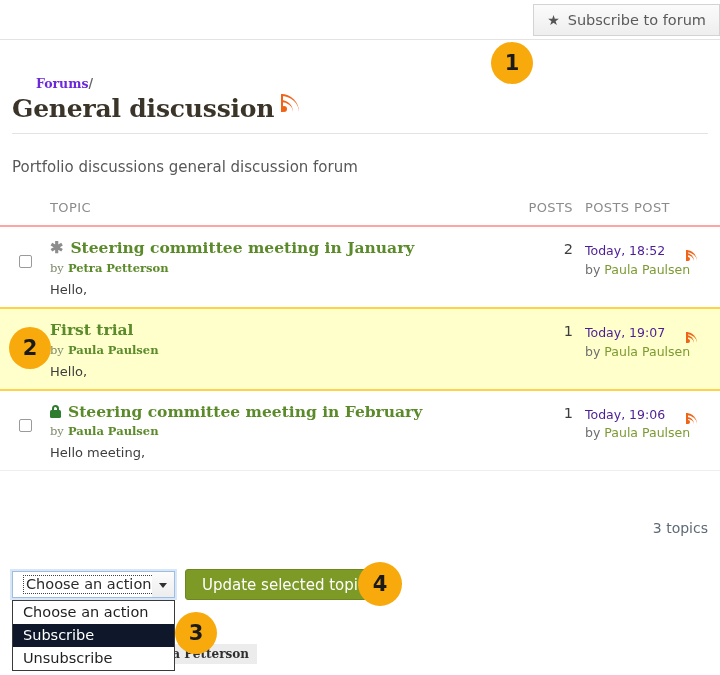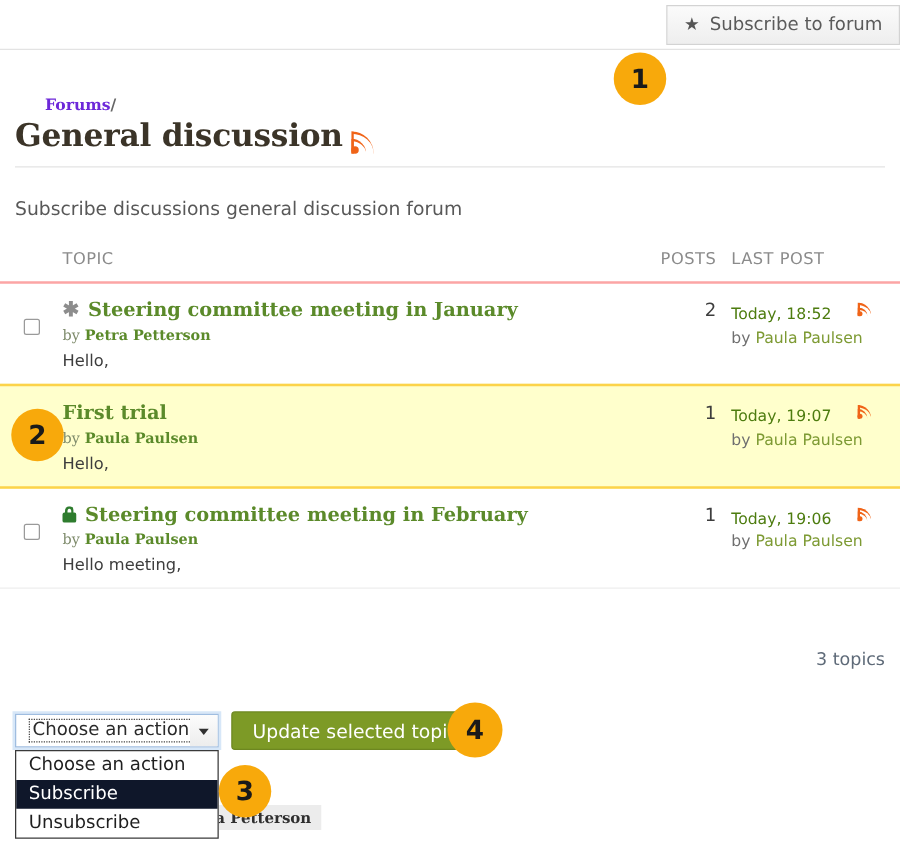--- a/index.html
+++ b/index.html
@@ -47,21 +47,21 @@
     font-family: "DejaVu Serif", serif;
   }
   .breadcrumb a { color: #6d28d9; text-decoration: none; margin-left: 24px; }
   .breadcrumb .sep { color: #666; }
 
   .page-title {
     position: absolute; left: 12px; top: 94px;
     font-family: "DejaVu Serif", serif;
     font-weight: bold; font-size: 25px; color: #3b3428;
     letter-spacing: -0.2px;
-    display: flex; align-items: flex-end; gap: 7px;
+    display: flex; align-items: flex-start; gap: 7px;
   }
   .hr-title {
     position: absolute; left: 12px; top: 133px; width: 696px; height: 1px;
     background: #e4e4e4;
   }
 
   .intro {
     position: absolute; left: 12px; top: 158px;
     font-size: 15px; color: #585858;
   }
@@ -121,21 +121,21 @@
   .byline {
     font-family: "DejaVu Serif", serif;
     font-size: 11.5px; font-weight: bold; margin-top: 4px;
   }
   .byline .by { color: #7d8a6a; font-weight: normal; }
   .byline .nm { color: #5b8a2a; }
   .snippet { font-size: 13px; color: #3d3d3d; margin-top: 7px; }
 
   .posts-cell { width: 75px; text-align: right; font-size: 14.5px; color: #3d3d3d; padding-top: 2px; }
   .last-cell  { width: 135px; padding-left: 12px; font-size: 12.5px; line-height: 1.5; padding-top: 3px; }
-  .last-cell .when { color: #4d7c0f; display: flex; align-items: flex-start; gap: 21px; }
+  .last-cell .when { color: #4c1d95; display: flex; align-items: flex-end; gap: 21px; }
   .last-cell .who { color: #6f6f6f; }
   .last-cell .who .nm { color: #7d9a33; }
 
   
   .ic-sticky { color: #8d8d8d; font-size: 16px; line-height: 1; }
   .ic-lock {
     position: relative; width: 11px; height: 13px; display: inline-block;
   }
   .ic-lock .body { position: absolute; bottom: 0; left: 0; width: 11px; height: 8px;
                    background: #2e7c2e; border-radius: 1.5px; }
@@ -237,27 +237,27 @@
   <div class="page-title">
     <span>General discussion</span>
     <span class="rss" style="width:18px;height:18px;">
       <i class="dot" style="left:0;bottom:0;width:6px;height:6px;"></i>
       <i class="arc" style="left:0;bottom:0;width:12px;height:12px;border-radius:0 12px 0 0;transform:rotate(0deg);"></i>
       <i class="arc" style="left:0;bottom:0;width:18px;height:18px;border-radius:0 18px 0 0;"></i>
     </span>
   </div>
   <div class="hr-title"></div>
 
-  <div class="intro">Subscribe discussions general discussion forum</div>
+  <div class="intro">Portfolio discussions general discussion forum</div>
 
   <div class="tbl">
     <div class="thead">
       <div class="th-topic">TOPIC</div>
       <div class="th-posts">POSTS</div>
-      <div class="th-last">LAST POST</div>
+      <div class="th-last">POSTS POST</div>
     </div>
 
     <div class="row">
       <div class="cb-cell">
         <span class="cbx"></span>
       </div>
       <div class="topic-cell">
         <div class="ttitle">
           <span class="ic-sticky">✱</span>
           <span class="label">Steering committee meeting in January</span>

